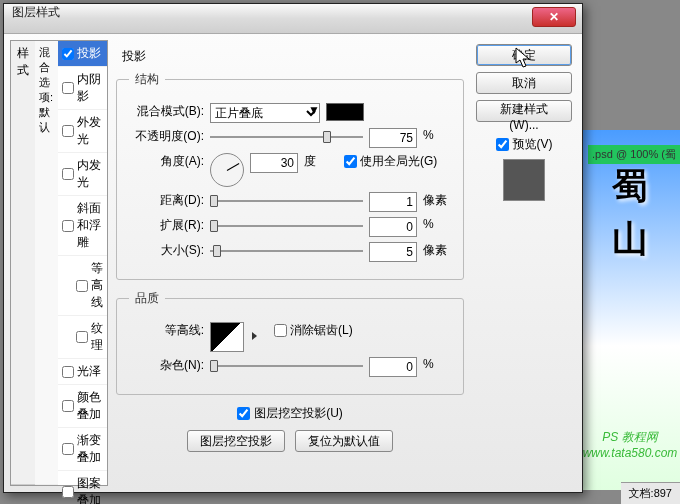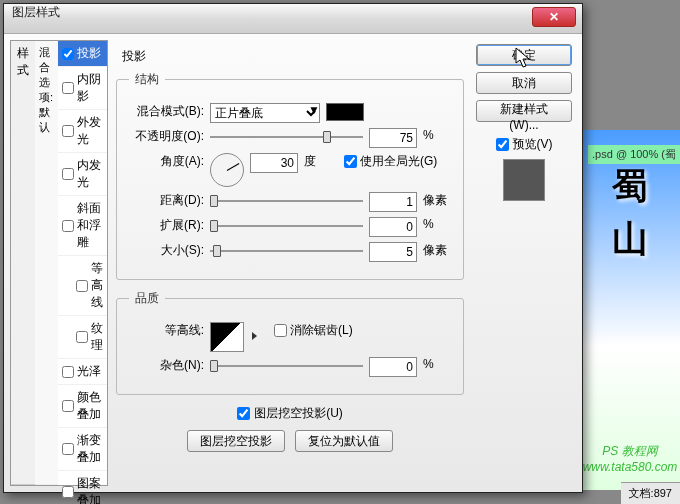--- a/index.html
+++ b/index.html
@@ -1,20 +1,20 @@
 <!DOCTYPE html>
 <html><head>
 <meta charset="utf-8">
 <style>
 *{box-sizing:border-box;margin:0;padding:0;font-family:"Microsoft YaHei","SimSun",sans-serif;font-size:12px;}
 body{background:#888;width:680px;height:504px;overflow:hidden;position:relative;}
 .bg-img{position:absolute;right:0;top:130px;width:100px;height:360px;background:linear-gradient(180deg,#4a9cff 0%,#fff 60%,#e0ffe0 100%);z-index:0;display:flex;flex-direction:column;align-items:center;justify-content:flex-start;padding-top:30px;}
 .bg-char{font-size:36px;font-family:"KaiTi","STKaiti",serif;color:#000;font-weight:bold;text-shadow:2px 2px 4px #fff;margin:2px 0;}
-.bg-url{position:absolute;bottom:16px;font-size:11px;color:#3abb3a;font-style:italic;text-align:center;}
-.title-hint{position:absolute;right:0;top:145px;font-size:11px;color:#333;background:#86efac;padding:2px 4px;z-index:1;}
+.bg-url{position:absolute;bottom:30px;font-size:11px;color:#3abb3a;font-style:italic;text-align:center;}
+.title-hint{position:absolute;right:0;top:145px;font-size:11px;color:#333;background:#22c55e;padding:2px 4px;z-index:1;}
 .status-bar{position:absolute;bottom:0;right:0;height:22px;background:#e8e8e8;border-top:1px solid #999;padding:3px 8px;font-size:11px;z-index:5;}
 .dialog{position:absolute;left:3px;top:3px;width:580px;height:490px;background:linear-gradient(180deg,#fdfdfd 0%,#e8e8e8 100%);border:1px solid #222;box-shadow:3px 3px 10px rgba(0,0,0,0.5);z-index:10;}
 .titlebar{height:30px;background:linear-gradient(180deg,#fafafa 0%,#dcdcdc 50%,#cfcfcf 100%);border-bottom:1px solid #aaa;display:flex;align-items:flex-start;padding-left:8px;position:relative;}
 .titlebar-text{font-size:12px;color:#222;}
 .close-btn{position:absolute;right:6px;top:3px;width:44px;height:20px;background:linear-gradient(180deg,#e68 0%,#c9302c 100%);border:1px solid #a02622;border-radius:3px;color:#fff;display:flex;align-items:center;justify-content:center;font-size:13px;font-weight:bold;cursor:pointer;}
 .dialog-body{display:flex;padding:6px;height:calc(100% - 30px);gap:4px;}
 .style-list{width:98px;border:1px solid #999;background:#fff;display:flex;flex-direction:row;}
 .style-list-header{background:#f0f0f0;border-bottom:1px solid #ccc;padding:4px 6px;text-align:left;font-size:12px;}
 .style-list-sub{background:#f8f8f8;border-bottom:1px solid #eee;padding:4px 4px;font-size:11px;}
 .style-item{padding:4px 4px;border-bottom:1px solid #f0f0f0;display:flex;align-items:center;gap:3px;font-size:12px;}

